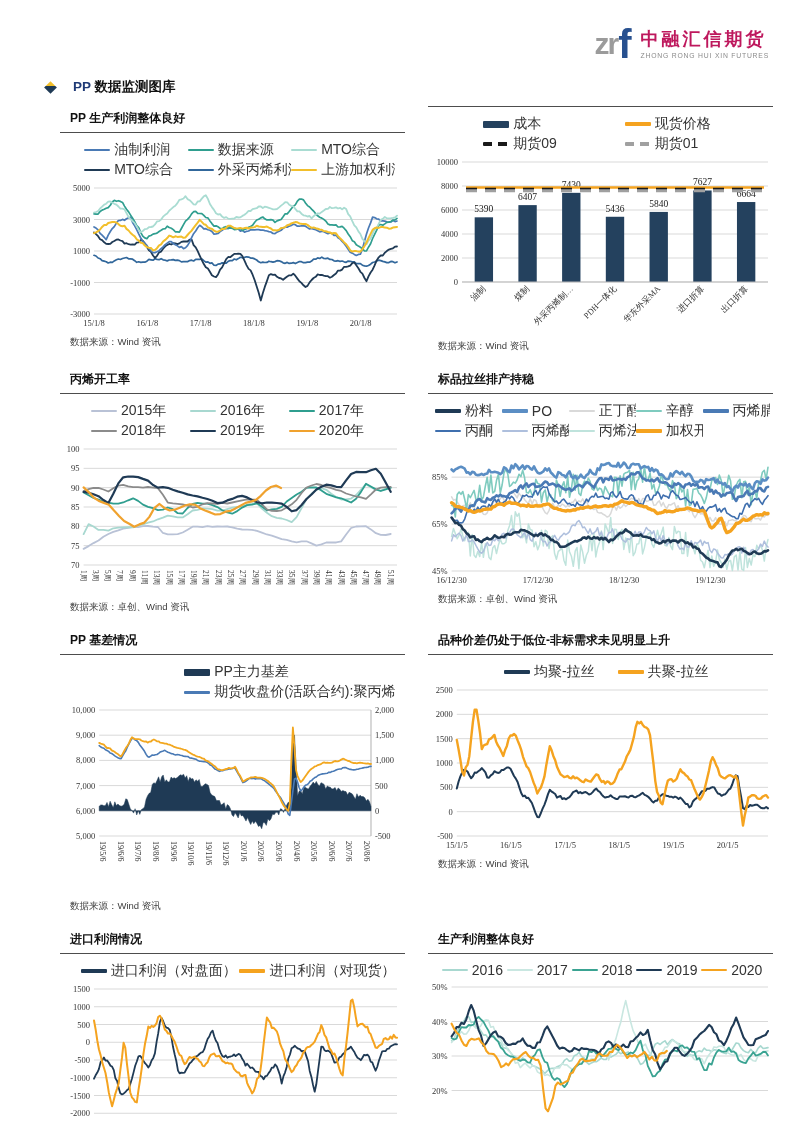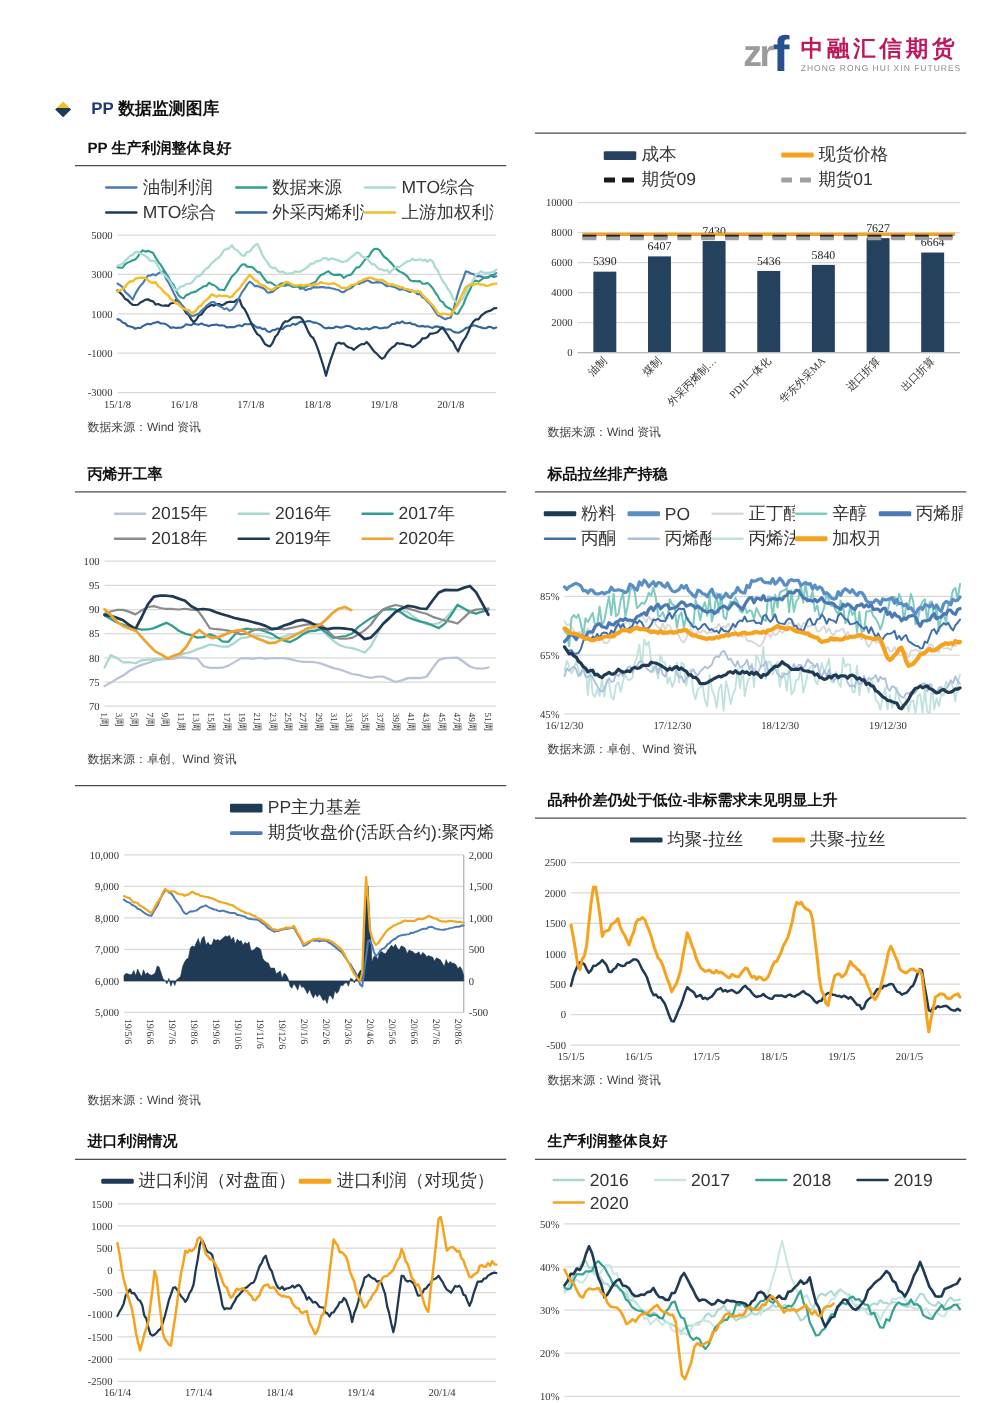--- a/index.html
+++ b/index.html
@@ -311,20 +311,21 @@
           <path d="M23.6,75.1L25.5,77.1L27.3,77.5L29.2,77.2L31.1,79.9L33.0,79.9L34.8,79.4L36.7,76.1L38.6,70.0L40.4,66.0L42.3,68.1L44.2,69.6L46.1,66.3L47.9,67.8L49.8,64.2L51.7,67.2L53.6,63.7L55.4,63.0L57.3,63.3L59.2,65.8L61.0,61.4L62.9,63.5L64.8,58.7L66.7,55.8L68.5,59.3L70.4,56.3L72.3,60.4L74.1,60.2L76.0,59.0L77.9,57.9L79.8,53.3L81.6,55.9L83.5,53.3L85.4,55.0L87.3,58.9L89.1,60.2L91.0,59.1L92.9,56.9L94.7,52.6L96.6,53.2L98.5,51.8L100.4,53.8L102.2,53.6L104.1,54.1L106.0,49.6L107.8,47.4L109.7,51.9L111.6,48.0L113.5,45.5L115.3,43.8L117.2,44.4L119.1,43.9L121.0,50.4L122.8,53.9L124.7,55.6L126.6,58.9L128.4,58.1L130.3,60.6L132.2,59.5L134.1,56.9L135.9,56.1L137.8,58.7L139.7,61.0L141.5,60.3L143.4,62.3L145.3,61.6L147.2,63.5L149.0,59.4L150.9,61.6L152.8,62.0L154.7,62.5L156.5,60.1L158.4,56.1L160.3,58.6L162.1,55.0L164.0,53.3L165.9,54.0L167.8,50.2L169.6,54.2L171.5,53.9L173.4,53.5L175.2,53.4L177.1,55.6L179.0,55.1L180.9,56.2L182.7,49.9L184.6,48.8L186.5,52.5L188.4,54.5L190.2,52.1L192.1,48.5L194.0,54.4L195.8,55.7L197.7,55.9L199.6,56.3L201.5,53.2L203.3,51.8L205.2,52.7L207.1,57.8L208.9,57.5L210.8,60.8L212.7,60.5L214.6,62.4L216.4,57.6L218.3,53.1L220.2,51.8L222.1,56.8L223.9,56.5L225.8,52.3L227.7,52.1L229.5,48.6L231.4,51.1L233.3,56.0L235.2,52.0L237.0,53.1L238.9,53.5L240.8,55.2L242.6,49.6L244.5,47.5L246.4,49.9L248.3,52.3L250.1,52.8L252.0,56.4L253.9,56.1L255.8,55.6L257.6,54.4L259.5,57.0L261.4,58.8L263.2,60.2L265.1,58.3L267.0,63.4L268.9,58.8L270.7,62.8L272.6,67.0L274.5,63.7L276.3,67.3L278.2,68.4L280.1,65.4L282.0,63.9L283.8,64.1L285.7,63.3L287.6,61.6L289.5,68.2L291.3,65.6L293.2,69.0L295.1,66.2L296.9,65.1L298.8,70.0L300.7,71.1L302.6,72.5L304.4,73.6L306.3,73.8L308.2,75.6L310.0,75.7L311.9,70.3L313.8,71.2L315.7,66.0L317.5,61.4L319.4,60.3L321.3,64.1L323.2,59.4L325.0,57.7L326.9,55.5L328.8,56.8L330.6,55.3L332.5,59.0L334.4,61.3L336.3,57.3L338.1,55.2L340.0,52.7" fill="none" stroke="#3f6fae" stroke-width="1.6" stroke-linejoin="round" stroke-linecap="round"></path>
           <path d="M23.6,70.3L25.5,68.3L27.3,65.9L29.2,64.5L31.1,66.0L33.0,68.6L34.8,65.2L36.7,65.5L38.6,66.5L40.4,67.7L42.3,62.8L44.2,62.4L46.1,62.7L47.9,58.5L49.8,56.7L51.7,56.0L53.6,58.4L55.4,58.7L57.3,59.5L59.2,55.2L61.0,56.5L62.9,57.0L64.8,54.7L66.7,54.1L68.5,52.3L70.4,53.4L72.3,51.8L74.1,53.1L76.0,53.1L77.9,53.8L79.8,52.9L81.6,50.3L83.5,49.5L85.4,48.4L87.3,47.2L89.1,49.0L91.0,44.5L92.9,42.5L94.7,45.4L96.6,42.1L98.5,40.4L100.4,44.0L102.2,42.2L104.1,41.0L106.0,40.8L107.8,44.1L109.7,43.6L111.6,43.3L113.5,42.4L115.3,40.3L117.2,38.5L119.1,39.2L121.0,41.9L122.8,41.2L124.7,40.5L126.6,41.7L128.4,43.5L130.3,41.8L132.2,43.4L134.1,45.0L135.9,46.0L137.8,46.9L139.7,46.0L141.5,45.4L143.4,47.9L145.3,46.5L147.2,44.2L149.0,43.0L150.9,41.8L152.8,42.9L154.7,44.3L156.5,41.8L158.4,39.2L160.3,39.5L162.1,41.3L164.0,42.7L165.9,44.7L167.8,40.8L169.6,37.8L171.5,35.3L173.4,35.1L175.2,39.3L177.1,35.5L179.0,35.8L180.9,36.9L182.7,33.5L184.6,37.4L186.5,37.1L188.4,36.7L190.2,35.8L192.1,36.1L194.0,36.7L195.8,35.7L197.7,36.8L199.6,34.1L201.5,33.3L203.3,30.4L205.2,31.2L207.1,31.4L208.9,29.2L210.8,29.4L212.7,32.4L214.6,35.4L216.4,35.8L218.3,37.6L220.2,37.1L222.1,38.1L223.9,36.5L225.8,38.5L227.7,36.8L229.5,35.2L231.4,38.5L233.3,39.3L235.2,39.8L237.0,39.3L238.9,40.0L240.8,42.3L242.6,43.2L244.5,44.5L246.4,40.5L248.3,41.9L250.1,40.2L252.0,41.3L253.9,43.5L255.8,44.7L257.6,41.5L259.5,41.3L261.4,40.2L263.2,42.6L265.1,40.9L267.0,42.5L268.9,40.5L270.7,44.7L272.6,44.3L274.5,44.3L276.3,46.1L278.2,44.0L280.1,43.5L282.0,48.5L283.8,46.8L285.7,50.7L287.6,47.6L289.5,50.0L291.3,50.4L293.2,53.6L295.1,51.4L296.9,52.4L298.8,50.1L300.7,49.7L302.6,49.2L304.4,50.4L306.3,55.2L308.2,58.0L310.0,54.1L311.9,53.6L313.8,53.4L315.7,52.9L317.5,49.8L319.4,47.9L321.3,52.1L323.2,50.8L325.0,50.7L326.9,47.9L328.8,48.4L330.6,45.1L332.5,45.1L334.4,47.6L336.3,48.5L338.1,44.7L340.0,43.8" fill="none" stroke="#4a7ab5" stroke-width="2.6" stroke-linejoin="round" stroke-linecap="round"></path>
           <path d="M23.6,26.5L25.5,28.4L27.3,26.4L29.2,25.5L31.1,24.4L33.0,23.7L34.8,24.5L36.7,25.7L38.6,29.6L40.4,29.3L42.3,31.4L44.2,28.9L46.1,29.2L47.9,31.8L49.8,32.1L51.7,31.9L53.6,30.9L55.4,32.0L57.3,31.0L59.2,30.6L61.0,26.8L62.9,29.3L64.8,29.2L66.7,28.8L68.5,29.2L70.4,29.8L72.3,31.1L74.1,29.8L76.0,24.3L77.9,25.3L79.8,27.9L81.6,29.2L83.5,22.6L85.4,25.1L87.3,21.2L89.1,23.0L91.0,26.4L92.9,24.3L94.7,22.4L96.6,25.9L98.5,23.1L100.4,23.2L102.2,25.5L104.1,26.6L106.0,23.3L107.8,27.0L109.7,29.7L111.6,30.5L113.5,29.7L115.3,28.5L117.2,25.4L119.1,27.5L121.0,25.4L122.8,29.5L124.7,31.3L126.6,33.5L128.4,34.6L130.3,29.2L132.2,29.9L134.1,32.0L135.9,32.3L137.8,34.4L139.7,30.7L141.5,28.3L143.4,33.5L145.3,35.2L147.2,32.8L149.0,36.1L150.9,34.6L152.8,31.6L154.7,34.2L156.5,35.1L158.4,32.1L160.3,31.0L162.1,26.9L164.0,29.9L165.9,31.1L167.8,31.4L169.6,25.4L171.5,27.0L173.4,21.4L175.2,22.0L177.1,21.5L179.0,20.4L180.9,20.0L182.7,22.4L184.6,23.1L186.5,23.1L188.4,23.6L190.2,19.9L192.1,24.2L194.0,22.4L195.8,19.5L197.7,21.5L199.6,25.0L201.5,25.0L203.3,21.6L205.2,20.7L207.1,21.6L208.9,21.2L210.8,21.3L212.7,25.4L214.6,24.2L216.4,23.0L218.3,24.3L220.2,23.9L222.1,28.2L223.9,25.1L225.8,28.3L227.7,26.5L229.5,27.7L231.4,32.0L233.3,31.2L235.2,32.8L237.0,35.4L238.9,36.3L240.8,35.7L242.6,30.4L244.5,33.3L246.4,29.7L248.3,28.0L250.1,29.4L252.0,31.1L253.9,28.8L255.8,31.5L257.6,33.3L259.5,30.9L261.4,31.0L263.2,33.4L265.1,37.6L267.0,39.0L268.9,38.8L270.7,39.0L272.6,36.8L274.5,37.7L276.3,40.6L278.2,36.1L280.1,37.0L282.0,36.7L283.8,36.0L285.7,35.2L287.6,39.5L289.5,36.5L291.3,40.0L293.2,39.6L295.1,41.6L296.9,40.1L298.8,44.1L300.7,43.2L302.6,45.9L304.4,48.4L306.3,44.5L308.2,42.7L310.0,44.6L311.9,40.7L313.8,41.3L315.7,42.5L317.5,40.4L319.4,43.6L321.3,41.0L323.2,44.5L325.0,46.2L326.9,40.2L328.8,38.2L330.6,38.8L332.5,40.9L334.4,36.4L336.3,37.6L338.1,37.2L340.0,34.6" fill="none" stroke="#5b8ec4" stroke-width="2.6" stroke-linejoin="round" stroke-linecap="round"></path>
           <path d="M23.6,74.5L25.5,77.3L27.3,80.1L29.2,79.7L31.1,81.8L33.0,82.7L34.8,86.1L36.7,87.5L38.6,90.4L40.4,91.6L42.3,94.4L44.2,93.5L46.1,93.2L47.9,96.9L49.8,96.4L51.7,98.2L53.6,99.1L55.4,97.0L57.3,96.2L59.2,94.9L61.0,96.2L62.9,96.2L64.8,94.8L66.7,92.4L68.5,93.7L70.4,94.8L72.3,94.4L74.1,93.7L76.0,94.3L77.9,91.7L79.8,90.9L81.6,91.7L83.5,91.4L85.4,89.7L87.3,89.3L89.1,89.3L91.0,89.3L92.9,86.8L94.7,87.2L96.6,87.4L98.5,88.3L100.4,89.1L102.2,90.4L104.1,91.6L106.0,93.1L107.8,91.8L109.7,92.7L111.6,91.0L113.5,90.3L115.3,92.5L117.2,91.4L119.1,93.1L121.0,94.0L122.8,96.9L124.7,96.8L126.6,99.0L128.4,98.8L130.3,100.7L132.2,103.9L134.1,103.8L135.9,103.8L137.8,103.2L139.7,101.9L141.5,101.0L143.4,99.8L145.3,98.9L147.2,98.0L149.0,98.5L150.9,97.4L152.8,96.8L154.7,94.8L156.5,94.4L158.4,95.6L160.3,93.6L162.1,95.2L164.0,95.9L165.9,94.1L167.8,95.2L169.6,94.5L171.5,96.5L173.4,94.8L175.2,96.5L177.1,94.8L179.0,96.9L180.9,99.0L182.7,96.6L184.6,97.2L186.5,95.7L188.4,93.2L190.2,91.9L192.1,89.9L194.0,90.2L195.8,88.9L197.7,86.4L199.6,88.2L201.5,89.1L203.3,90.6L205.2,92.6L207.1,92.5L208.9,92.3L210.8,92.6L212.7,91.4L214.6,93.4L216.4,93.8L218.3,93.9L220.2,94.6L222.1,94.7L223.9,97.0L225.8,96.2L227.7,98.9L229.5,99.4L231.4,100.5L233.3,100.0L235.2,97.9L237.0,99.3L238.9,97.4L240.8,96.9L242.6,99.1L244.5,97.6L246.4,97.6L248.3,97.9L250.1,99.5L252.0,97.5L253.9,97.1L255.8,98.1L257.6,100.2L259.5,99.3L261.4,101.1L263.2,100.9L265.1,104.5L267.0,103.6L268.9,105.5L270.7,106.1L272.6,109.7L274.5,110.6L276.3,112.5L278.2,114.5L280.1,115.5L282.0,117.3L283.8,117.6L285.7,118.3L287.6,119.1L289.5,119.4L291.3,123.2L293.2,124.0L295.1,121.2L296.9,119.3L298.8,116.7L300.7,112.8L302.6,109.9L304.4,107.6L306.3,107.2L308.2,105.8L310.0,107.2L311.9,106.3L313.8,105.7L315.7,108.0L317.5,108.4L319.4,109.9L321.3,111.3L323.2,110.8L325.0,109.1L326.9,108.6L328.8,110.2L330.6,110.9L332.5,110.8L334.4,109.8L336.3,108.1L338.1,108.4L340.0,107.3" fill="none" stroke="#1f3a55" stroke-width="2.6" stroke-linejoin="round" stroke-linecap="round"></path>
           <path d="M23.6,59.7L25.5,60.9L27.3,63.2L29.2,63.7L31.1,63.8L33.0,64.4L34.8,64.9L36.7,66.2L38.6,66.9L40.4,68.1L42.3,67.4L44.2,68.6L46.1,69.3L47.9,68.8L49.8,67.7L51.7,68.1L53.6,67.4L55.4,66.4L57.3,66.2L59.2,66.0L61.0,66.1L62.9,66.1L64.8,63.9L66.7,63.5L68.5,61.9L70.4,61.1L72.3,61.0L74.1,61.3L76.0,62.3L77.9,60.5L79.8,59.8L81.6,59.0L83.5,60.3L85.4,60.3L87.3,60.2L89.1,60.9L91.0,61.6L92.9,62.7L94.7,62.2L96.6,62.5L98.5,63.3L100.4,61.8L102.2,63.3L104.1,63.1L106.0,63.2L107.8,62.5L109.7,63.0L111.6,63.0L113.5,62.7L115.3,61.7L117.2,61.7L119.1,61.0L121.0,61.1L122.8,62.9L124.7,64.4L126.6,65.4L128.4,65.2L130.3,66.3L132.2,66.7L134.1,67.3L135.9,67.7L137.8,68.1L139.7,67.4L141.5,67.9L143.4,67.5L145.3,66.8L147.2,67.0L149.0,65.8L150.9,65.9L152.8,64.8L154.7,65.4L156.5,64.6L158.4,64.2L160.3,63.8L162.1,64.5L164.0,64.3L165.9,63.4L167.8,63.0L169.6,64.0L171.5,63.8L173.4,63.6L175.2,62.9L177.1,62.6L179.0,63.0L180.9,63.2L182.7,62.4L184.6,63.1L186.5,61.2L188.4,61.1L190.2,60.3L192.1,59.0L194.0,57.8L195.8,58.9L197.7,59.1L199.6,59.7L201.5,60.3L203.3,59.4L205.2,59.6L207.1,61.0L208.9,61.9L210.8,62.4L212.7,62.8L214.6,63.1L216.4,63.9L218.3,63.6L220.2,65.5L222.1,66.0L223.9,67.0L225.8,67.1L227.7,69.2L229.5,70.6L231.4,70.0L233.3,69.7L235.2,69.2L237.0,67.5L238.9,68.7L240.8,68.1L242.6,68.5L244.5,68.7L246.4,68.4L248.3,67.0L250.1,67.2L252.0,66.5L253.9,66.4L255.8,66.3L257.6,65.8L259.5,64.9L261.4,65.3L263.2,66.3L265.1,67.0L267.0,67.2L268.9,67.6L270.7,68.3L272.6,67.9L274.5,67.7L276.3,68.2L278.2,73.0L280.1,78.7L282.0,83.4L283.8,85.0L285.7,83.6L287.6,81.2L289.5,79.4L291.3,76.1L293.2,75.2L295.1,79.8L296.9,86.0L298.8,89.6L300.7,88.9L302.6,88.0L304.4,85.9L306.3,83.7L308.2,80.5L310.0,80.2L311.9,79.2L313.8,77.5L315.7,76.1L317.5,77.3L319.4,77.4L321.3,76.3L323.2,74.8L325.0,73.2L326.9,72.6L328.8,71.6L330.6,72.1L332.5,71.6L334.4,72.1L336.3,69.8L338.1,70.8L340.0,70.5" fill="none" stroke="#f5a31f" stroke-width="3.4" stroke-linejoin="round" stroke-linecap="round"></path>
         </svg>
       <p class="src">数据来源：卓创、Wind 资讯</p>
     </section>
 
     <section class="chart">
+      <h3 class="ct">PP 基差情况</h3>
       <div class="rule"></div>
       <div class="legend" style="display: grid; grid-template-columns: repeat(1, 1fr); margin-left: 36%; width: 64%;">
           <span class="lg-item">
             <span class="sw" style="height: 7px; background: rgb(31, 58, 85);"></span>
             <span class="lb">PP主力基差</span>
           </span>
           <span class="lg-item">
             <span class="sw" style="height: 2.4px; background: rgb(74, 122, 181);"></span>
             <span class="lb">期货收盘价(活跃合约):聚丙烯</span>
           </span>
@@ -451,21 +452,21 @@
           <text x="293.671" y="160" class="tick" font-size="8.5" text-anchor="middle">20/1/4</text>
           <path d="M34.0,95.7L35.6,92.3L37.3,89.6L38.9,86.1L40.6,79.2L42.2,77.4L43.9,74.5L45.5,77.6L47.2,77.4L48.8,79.7L50.5,82.8L52.1,83.6L53.8,87.2L55.4,95.3L57.1,97.9L58.7,105.1L60.3,110.3L62.0,111.4L63.6,110.7L65.3,109.2L66.9,107.2L68.6,106.0L70.2,101.3L71.9,95.8L73.5,89.6L75.2,82.8L76.8,78.5L78.5,73.3L80.1,72.8L81.8,74.9L83.4,77.7L85.0,80.2L86.7,82.0L88.3,84.5L90.0,81.9L91.6,77.5L93.3,74.9L94.9,70.4L96.6,58.9L98.2,50.4L99.9,39.0L101.5,34.9L103.2,38.2L104.8,42.6L106.5,44.7L108.1,45.2L109.8,47.1L111.4,54.2L113.0,63.8L114.7,71.5L116.3,78.0L118.0,87.6L119.6,90.4L121.3,89.6L122.9,89.9L124.6,89.7L126.2,86.5L127.9,83.7L129.5,80.5L131.2,79.1L132.8,77.0L134.5,75.4L136.1,73.4L137.7,72.7L139.4,71.0L141.0,69.6L142.7,69.2L144.3,66.2L146.0,60.6L147.6,56.0L149.3,53.5L150.9,49.5L152.6,47.6L154.2,53.2L155.9,57.8L157.5,60.1L159.2,66.0L160.8,70.1L162.4,73.1L164.1,74.0L165.7,72.4L167.4,74.8L169.0,73.8L170.7,73.5L172.3,73.0L174.0,71.5L175.6,73.1L177.3,71.7L178.9,70.9L180.6,72.3L182.2,75.8L183.9,78.3L185.5,82.6L187.1,80.7L188.8,82.8L190.4,85.0L192.1,84.5L193.7,85.9L195.4,88.5L197.0,88.8L198.7,89.0L200.3,92.8L202.0,93.8L203.6,96.2L205.3,93.2L206.9,92.9L208.6,90.1L210.2,88.0L211.8,84.6L213.5,84.6L215.1,81.4L216.8,83.3L218.4,87.6L220.1,92.5L221.7,100.6L223.4,93.4L225.0,89.6L226.7,84.0L228.3,75.5L230.0,71.5L231.6,65.2L233.3,64.2L234.9,62.8L236.5,64.5L238.2,65.7L239.8,66.1L241.5,68.3L243.1,67.8L244.8,68.5L246.4,73.4L248.1,78.3L249.7,87.9L251.4,93.9L253.0,101.8L254.7,108.7L256.3,101.3L258.0,88.2L259.6,76.0L261.3,63.6L262.9,63.9L264.5,67.2L266.2,68.2L267.8,67.6L269.5,68.5L271.1,70.1L272.8,75.0L274.4,79.5L276.1,79.3L277.7,77.8L279.4,74.3L281.0,73.7L282.7,71.2L284.3,70.1L286.0,66.7L287.6,66.3L289.2,65.4L290.9,63.6L292.5,66.3L294.2,68.7L295.8,72.1L297.5,74.8L299.1,75.7L300.8,77.2L302.4,74.8L304.1,71.8L305.7,72.4L307.4,71.6L309.0,73.5L310.7,78.7L312.3,79.4L313.9,83.7L315.6,87.7L317.2,84.0L318.9,77.7L320.5,73.2L322.2,68.3L323.8,68.2L325.5,68.2L327.1,65.9L328.8,65.7L330.4,63.5L332.1,62.5L333.7,61.7L335.4,61.1L337.0,61.4" fill="none" stroke="#1f3a55" stroke-width="1.8" stroke-linejoin="round" stroke-linecap="round"></path>
           <path d="M34.0,37.5L35.6,46.2L37.3,57.5L38.9,66.3L40.6,72.1L42.2,79.4L43.9,84.8L45.5,90.0L47.2,99.2L48.8,109.4L50.5,116.9L52.1,123.3L53.8,117.0L55.4,110.6L57.1,105.5L58.7,100.1L60.3,87.4L62.0,74.7L63.6,59.7L65.3,64.9L66.9,80.4L68.6,94.0L70.2,109.2L71.9,114.3L73.5,116.1L75.2,118.9L76.8,119.4L78.5,106.8L80.1,96.8L81.8,84.8L83.4,71.2L85.0,60.8L86.7,52.8L88.3,43.6L90.0,45.0L91.6,42.9L93.3,43.9L94.9,42.6L96.6,40.1L98.2,34.1L99.9,32.7L101.5,35.2L103.2,41.0L104.8,46.5L106.5,48.1L108.1,50.6L109.8,50.5L111.4,52.7L113.0,56.0L114.7,58.8L116.3,63.0L118.0,68.3L119.6,71.8L121.3,72.8L122.9,77.5L124.6,81.1L126.2,79.9L127.9,76.6L129.5,74.0L131.2,74.8L132.8,74.4L134.5,73.6L136.1,75.3L137.7,75.7L139.4,78.3L141.0,79.4L142.7,82.9L144.3,83.3L146.0,80.8L147.6,79.2L149.3,74.5L150.9,71.8L152.6,71.1L154.2,70.5L155.9,73.2L157.5,73.2L159.2,72.8L160.8,75.1L162.4,78.0L164.1,78.9L165.7,80.2L167.4,79.6L169.0,80.6L170.7,80.4L172.3,81.4L174.0,85.8L175.6,87.7L177.3,89.4L178.9,89.6L180.6,92.8L182.2,93.4L183.9,92.3L185.5,91.9L187.1,99.8L188.8,103.6L190.4,106.4L192.1,110.4L193.7,108.2L195.4,103.2L197.0,95.9L198.7,94.2L200.3,88.0L202.0,75.3L203.6,61.1L205.3,47.2L206.9,34.6L208.6,37.3L210.2,39.5L211.8,44.9L213.5,44.7L215.1,46.4L216.8,48.3L218.4,53.0L220.1,60.7L221.7,64.6L223.4,68.4L225.0,75.9L226.7,78.6L228.3,81.5L230.0,85.8L231.6,89.1L233.3,87.6L234.9,84.0L236.5,82.3L238.2,78.6L239.8,77.0L241.5,74.4L243.1,69.8L244.8,67.8L246.4,64.9L248.1,63.9L249.7,63.8L251.4,62.0L253.0,60.7L254.7,58.7L256.3,54.9L258.0,50.8L259.6,49.1L261.3,42.1L262.9,45.9L264.5,52.0L266.2,54.4L267.8,59.7L269.5,65.5L271.1,67.3L272.8,71.3L274.4,70.5L276.1,74.3L277.7,80.0L279.4,85.9L281.0,90.3L282.7,92.4L284.3,76.1L286.0,63.5L287.6,49.6L289.2,34.4L290.9,17.9L292.5,16.6L294.2,24.2L295.8,34.1L297.5,43.4L299.1,41.8L300.8,40.9L302.4,40.7L304.1,42.5L305.7,44.3L307.4,43.7L309.0,49.3L310.7,51.2L312.3,56.0L313.9,59.8L315.6,64.6L317.2,64.9L318.9,62.9L320.5,61.8L322.2,60.8L323.8,55.8L325.5,55.1L327.1,56.4L328.8,56.2L330.4,53.5L332.1,55.6L333.7,51.9L335.4,54.4L337.0,54.7" fill="none" stroke="#f5a31f" stroke-width="2" stroke-linejoin="round" stroke-linecap="round"></path>
         </svg>
 
     </section>
 
     <section class="chart">
       <h3 class="ct">生产利润整体良好</h3>
       <div class="rule"></div>
-      <div class="legend" style="display: grid; grid-template-columns: repeat(4, 1fr); margin-left: 4%; width: 94%;">
+      <div class="legend" style="display: grid; grid-template-columns: repeat(5, 1fr); margin-left: 4%; width: 94%;">
           <span class="lg-item">
             <span class="sw" style="height: 2.4px; background: rgb(168, 216, 208);"></span>
             <span class="lb">2016</span>
           </span>
           <span class="lg-item">
             <span class="sw" style="height: 2.4px; background: rgb(201, 231, 225);"></span>
             <span class="lb">2017</span>
           </span>
           <span class="lg-item">
             <span class="sw" style="height: 2.4px; background: rgb(58, 163, 146);"></span>

